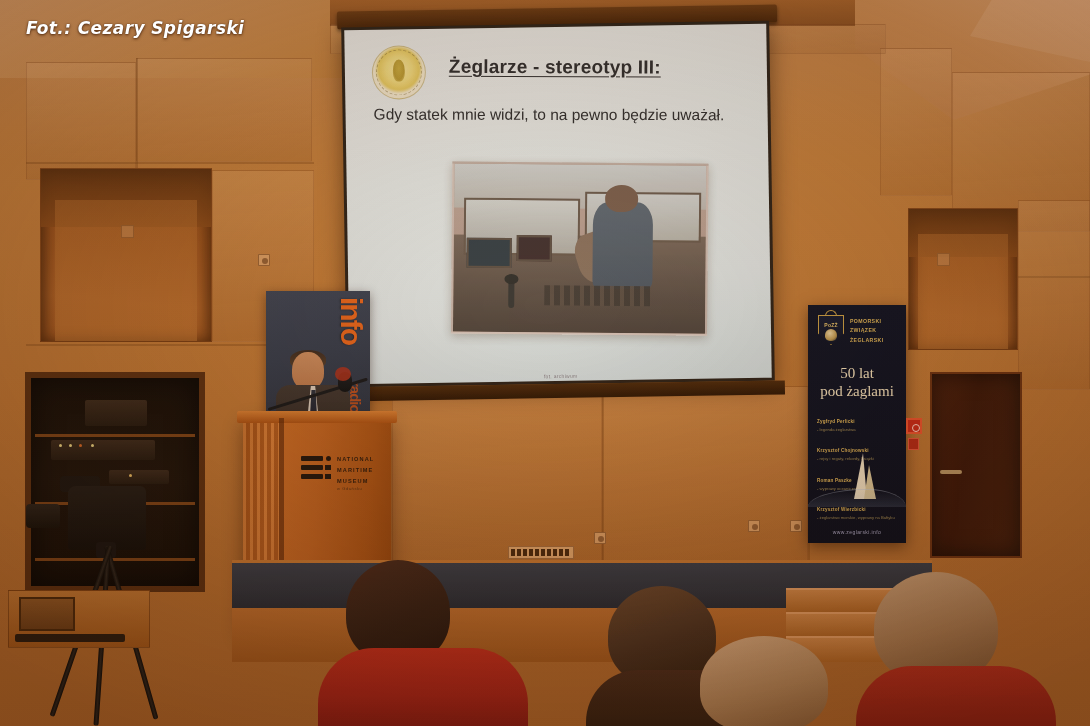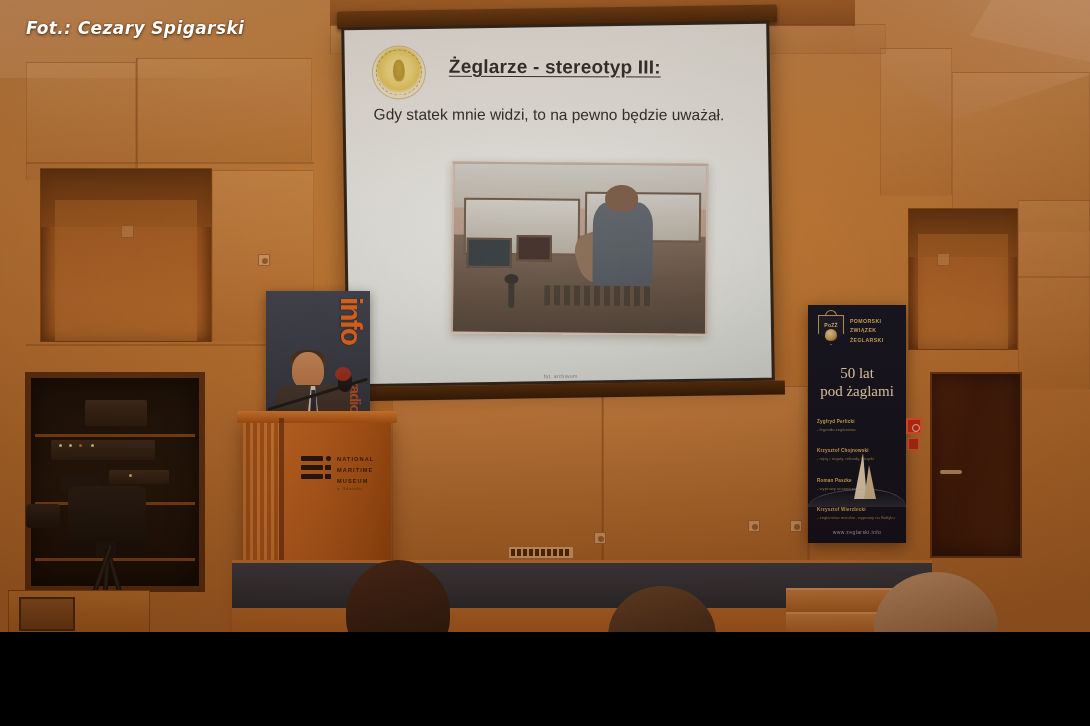--- a/index.html
+++ b/index.html
@@ -3,21 +3,21 @@
 <meta charset="utf-8">
 <title>Conference Hall Presentation</title>
 <style>
   * { margin:0; padding:0; box-sizing:border-box; }
   html,body { background:#000; }
   body {
     font-family:"Liberation Sans", sans-serif;
     display:flex; align-items:flex-start; justify-content:flex-start;
   }
   #scene {
-    position:relative; width:1090px; height:632px; overflow:hidden;
+    position:relative; width:1090px; height:726px; overflow:hidden;
     background:#b5713a;
     filter:saturate(1.02);
   }
 
   
   .wall-base {
     position:absolute; inset:0;
     background:
       linear-gradient(180deg,#c98c51 0%, #c4833f 22%, #bd7936 55%, #b06c2d 100%);
   }

